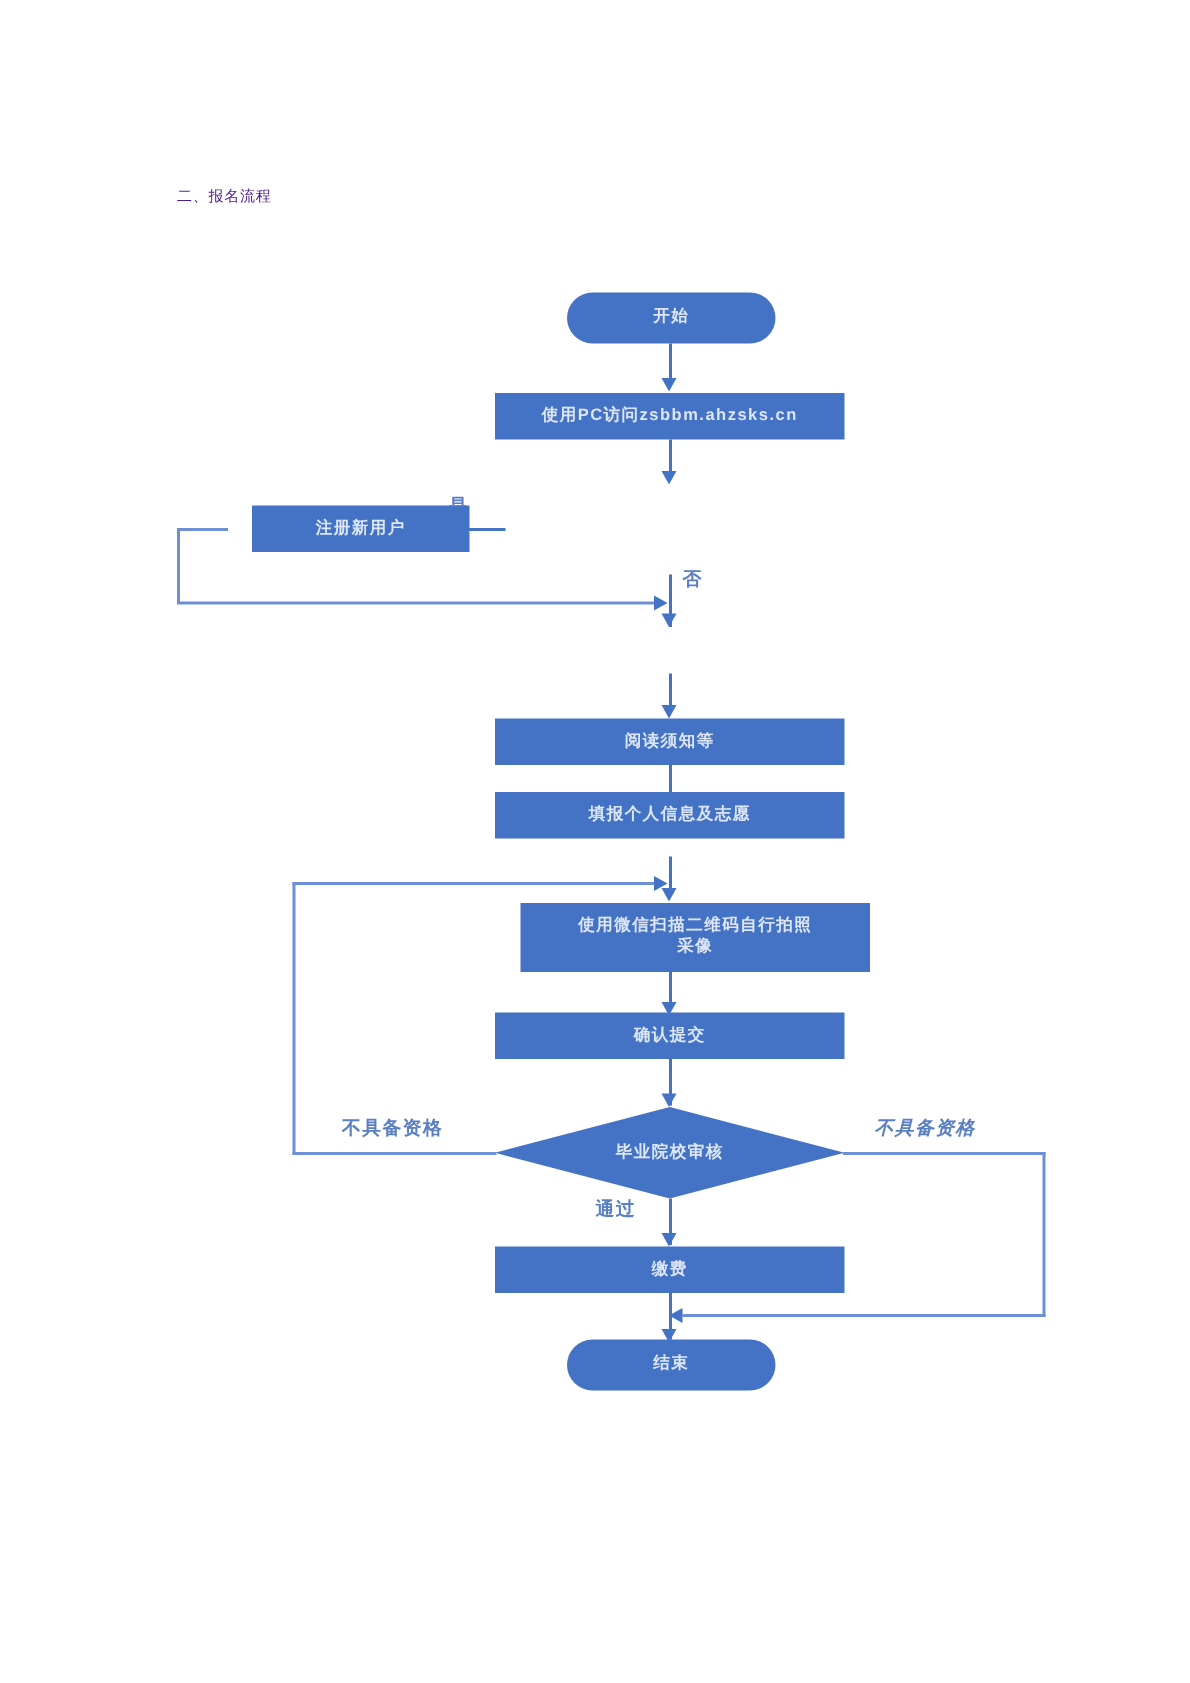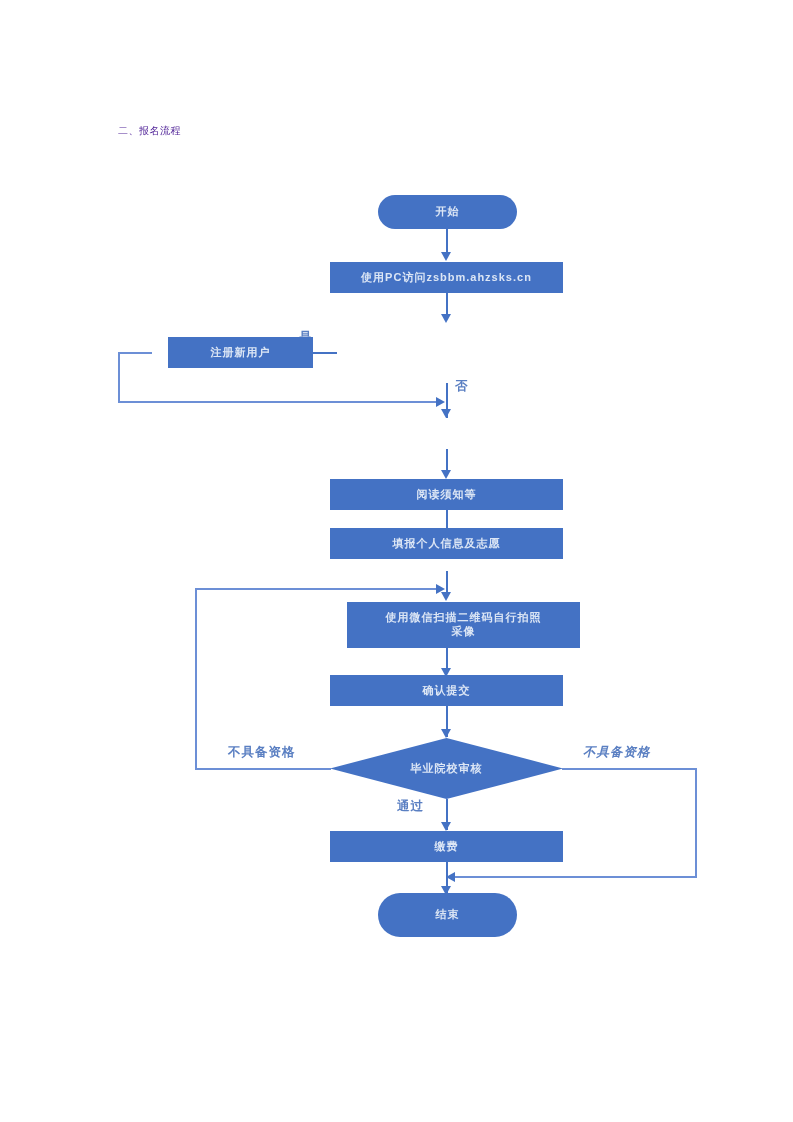--- a/index.html
+++ b/index.html
@@ -210,20 +210,20 @@
     <div class="arrow down" style="left:441px; top:822px;"></div>
     <div class="edge-label" style="left:397px; top:798px;">通过</div>
 
     <div class="node process" style="left:330px; top:831px; width:233px; height:31px;">
       <span>缴费</span>
     </div>
 
     <div class="ln v" style="left:446px; top:862px; height:31px;"></div>
     <div class="arrow down" style="left:441px; top:886px;"></div>
 
-    <div class="node terminator" style="left:378px; top:893px; width:139px; height:44px;">
+    <div class="node terminator" style="left:378px; top:893px; width:139px; height:34px;">
       <span>结束</span>
     </div>
 
   </div>
 
 
 </div>
 
 </body></html>

